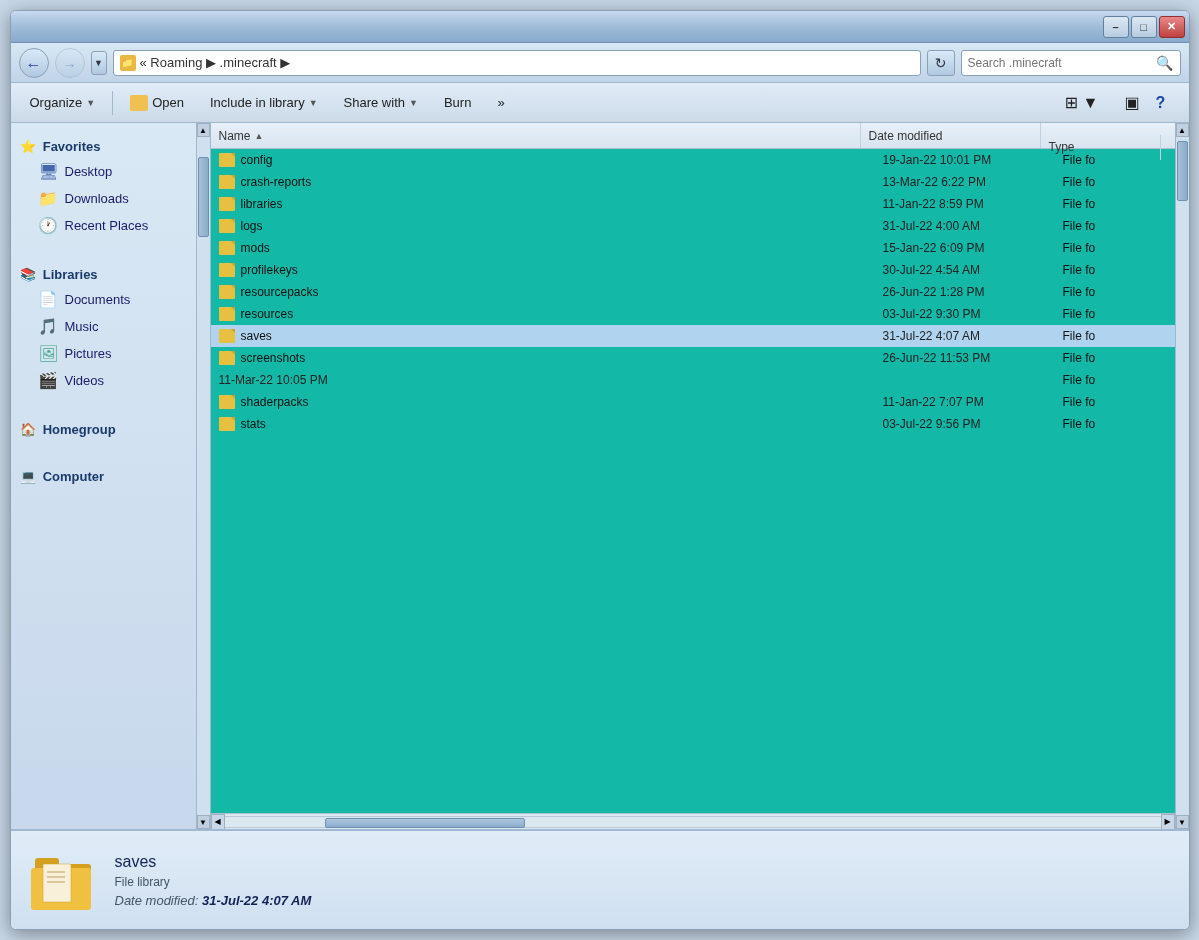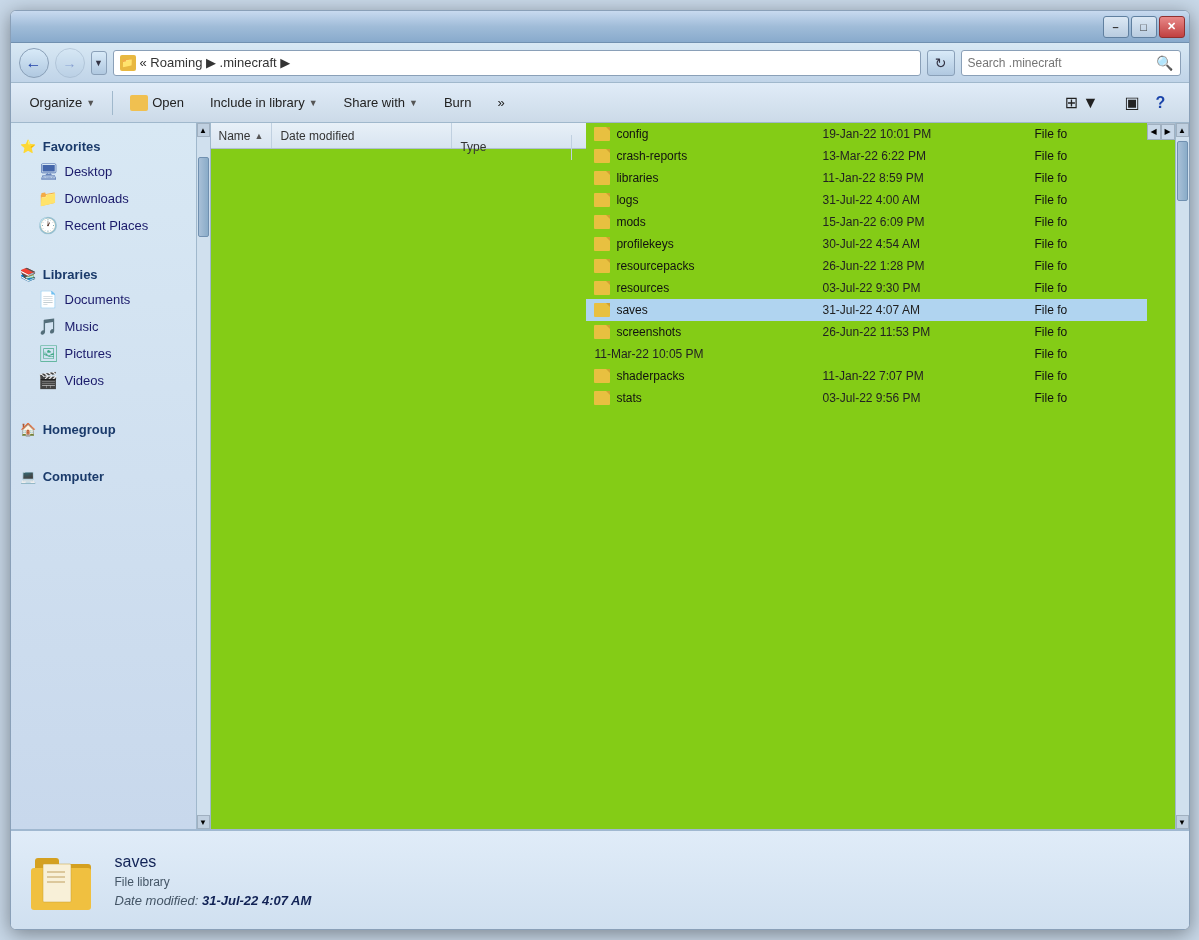--- a/index.html
+++ b/index.html
@@ -297,23 +297,23 @@
     }
 
     .sidebar-separator {
       height: 12px;
     }
 
     
     .file-area {
       flex: 1;
       display: flex;
-      flex-direction: row;
+      flex-direction: column;
       overflow: hidden;
-      background: #84cc16;
+      background: #14b8a6;
     }
 
     .file-list-header {
       height: 26px;
       background: linear-gradient(to bottom, #e8f0f8, #d8e4f0);
       border-bottom: 1px solid #b0c0d0;
       display: flex;
       align-items: center;
     }
 
@@ -357,21 +357,20 @@
       border: 2px solid #e8eef4;
       border-radius: 3px;
     }
 
     .file-row {
       display: flex;
       align-items: flex-start;
       height: 22px;
       cursor: pointer;
       border-bottom: none;
-      gap: 32px;
     }
 
     .file-row.selected {
       background: #b0d4f0;
     }
 
     .file-cell {
       display: flex;
       align-items: center;
       padding: 0 8px;

